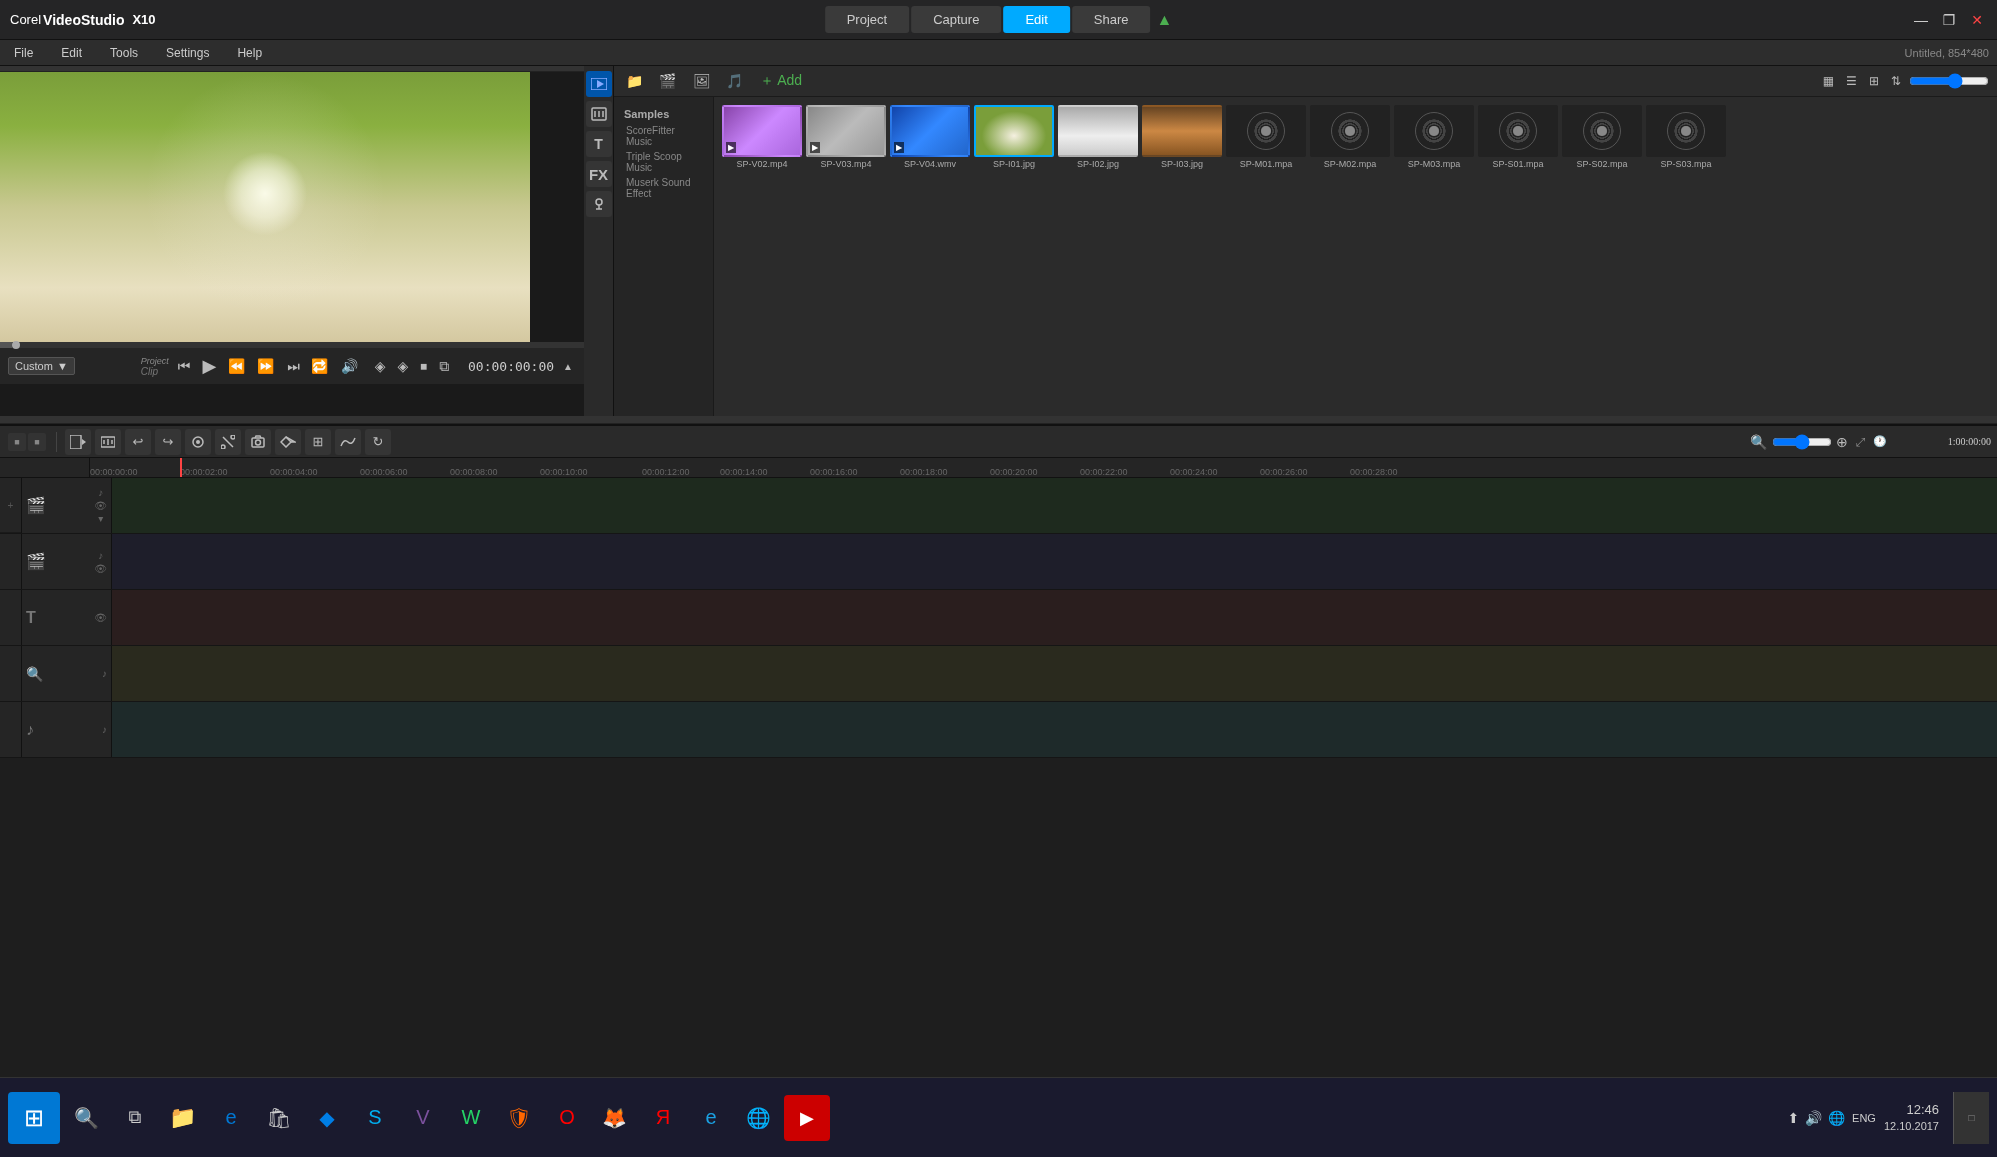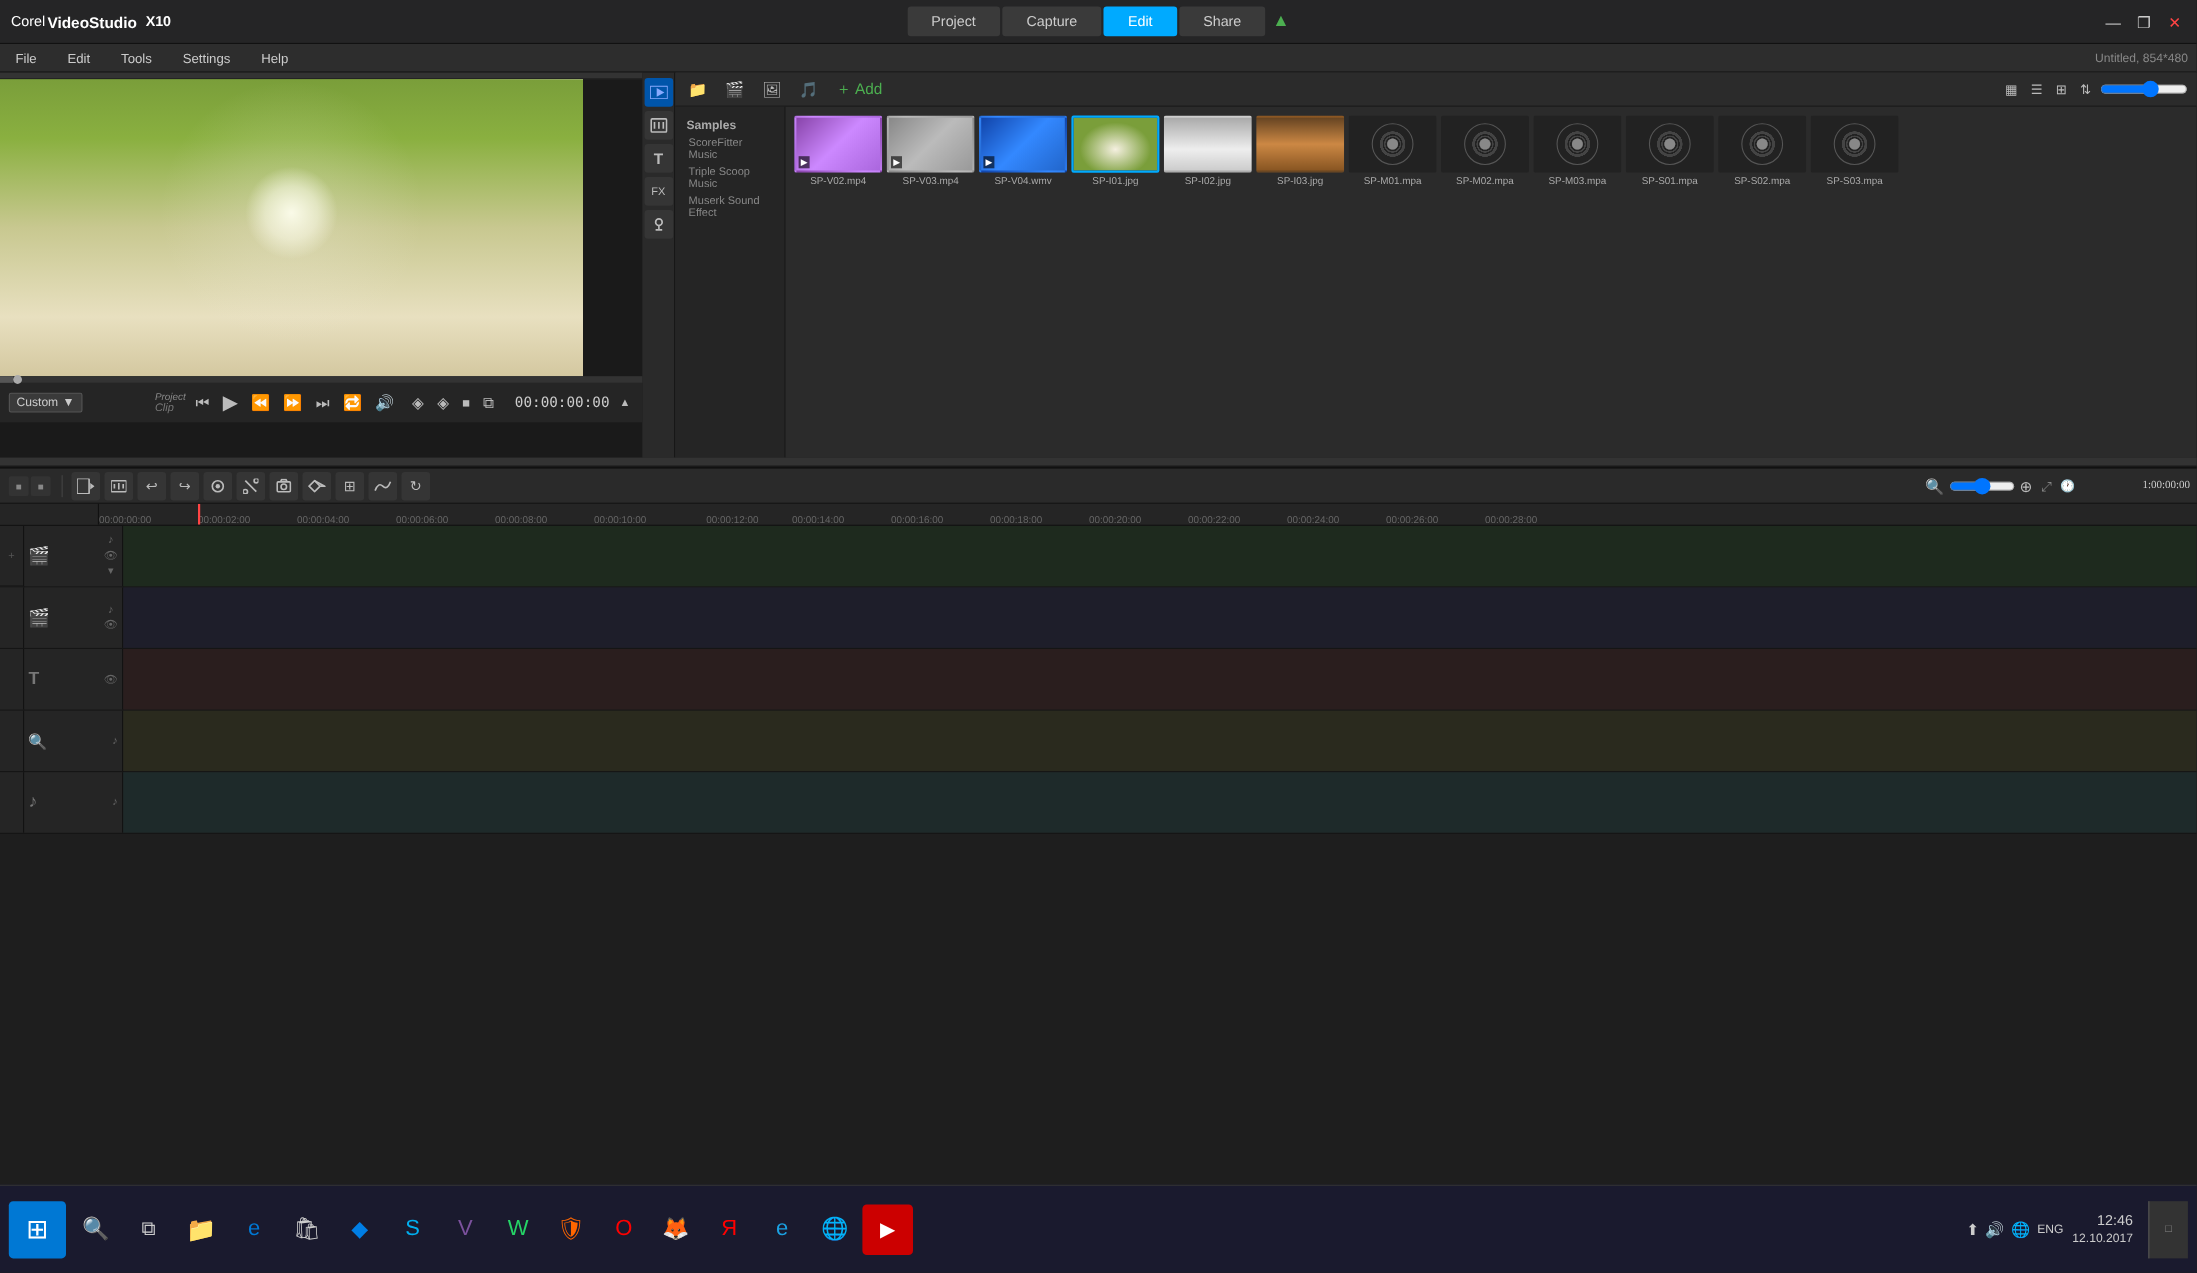--- a/index.html
+++ b/index.html
@@ -651,21 +651,21 @@
           <rect x="1" y="1" width="14" height="12" rx="1" fill="none" stroke="#bbb" stroke-width="1.5"></rect>
           <line x1="4" y1="4" x2="4" y2="10" stroke="#bbb" stroke-width="1.5"></line>
           <line x1="8" y1="4" x2="8" y2="10" stroke="#bbb" stroke-width="1.5"></line>
           <line x1="12" y1="4" x2="12" y2="10" stroke="#bbb" stroke-width="1.5"></line>
         </svg>
     </div>
     <div class="side-btn">
       <span style="font-weight:bold;font-size:14px;color:#bbb;">T</span>
     </div>
     <div class="side-btn">
-      <span style="font-size:10px;color:#bbb;font-weight:normal;">FX</span>
+      <span style="font-size:15px;color:#bbb;font-weight:bold;">FX</span>
     </div>
     <div class="side-btn">
       <svg width="14" height="14" viewBox="0 0 14 14">
           <circle cx="7" cy="5" r="3" fill="none" stroke="#bbb" stroke-width="1.5"></circle>
           <line x1="7" y1="8" x2="7" y2="12" stroke="#bbb" stroke-width="1.5"></line>
           <line x1="4" y1="12" x2="10" y2="12" stroke="#bbb" stroke-width="1.5"></line>
         </svg>
     </div>
   </div>
 

